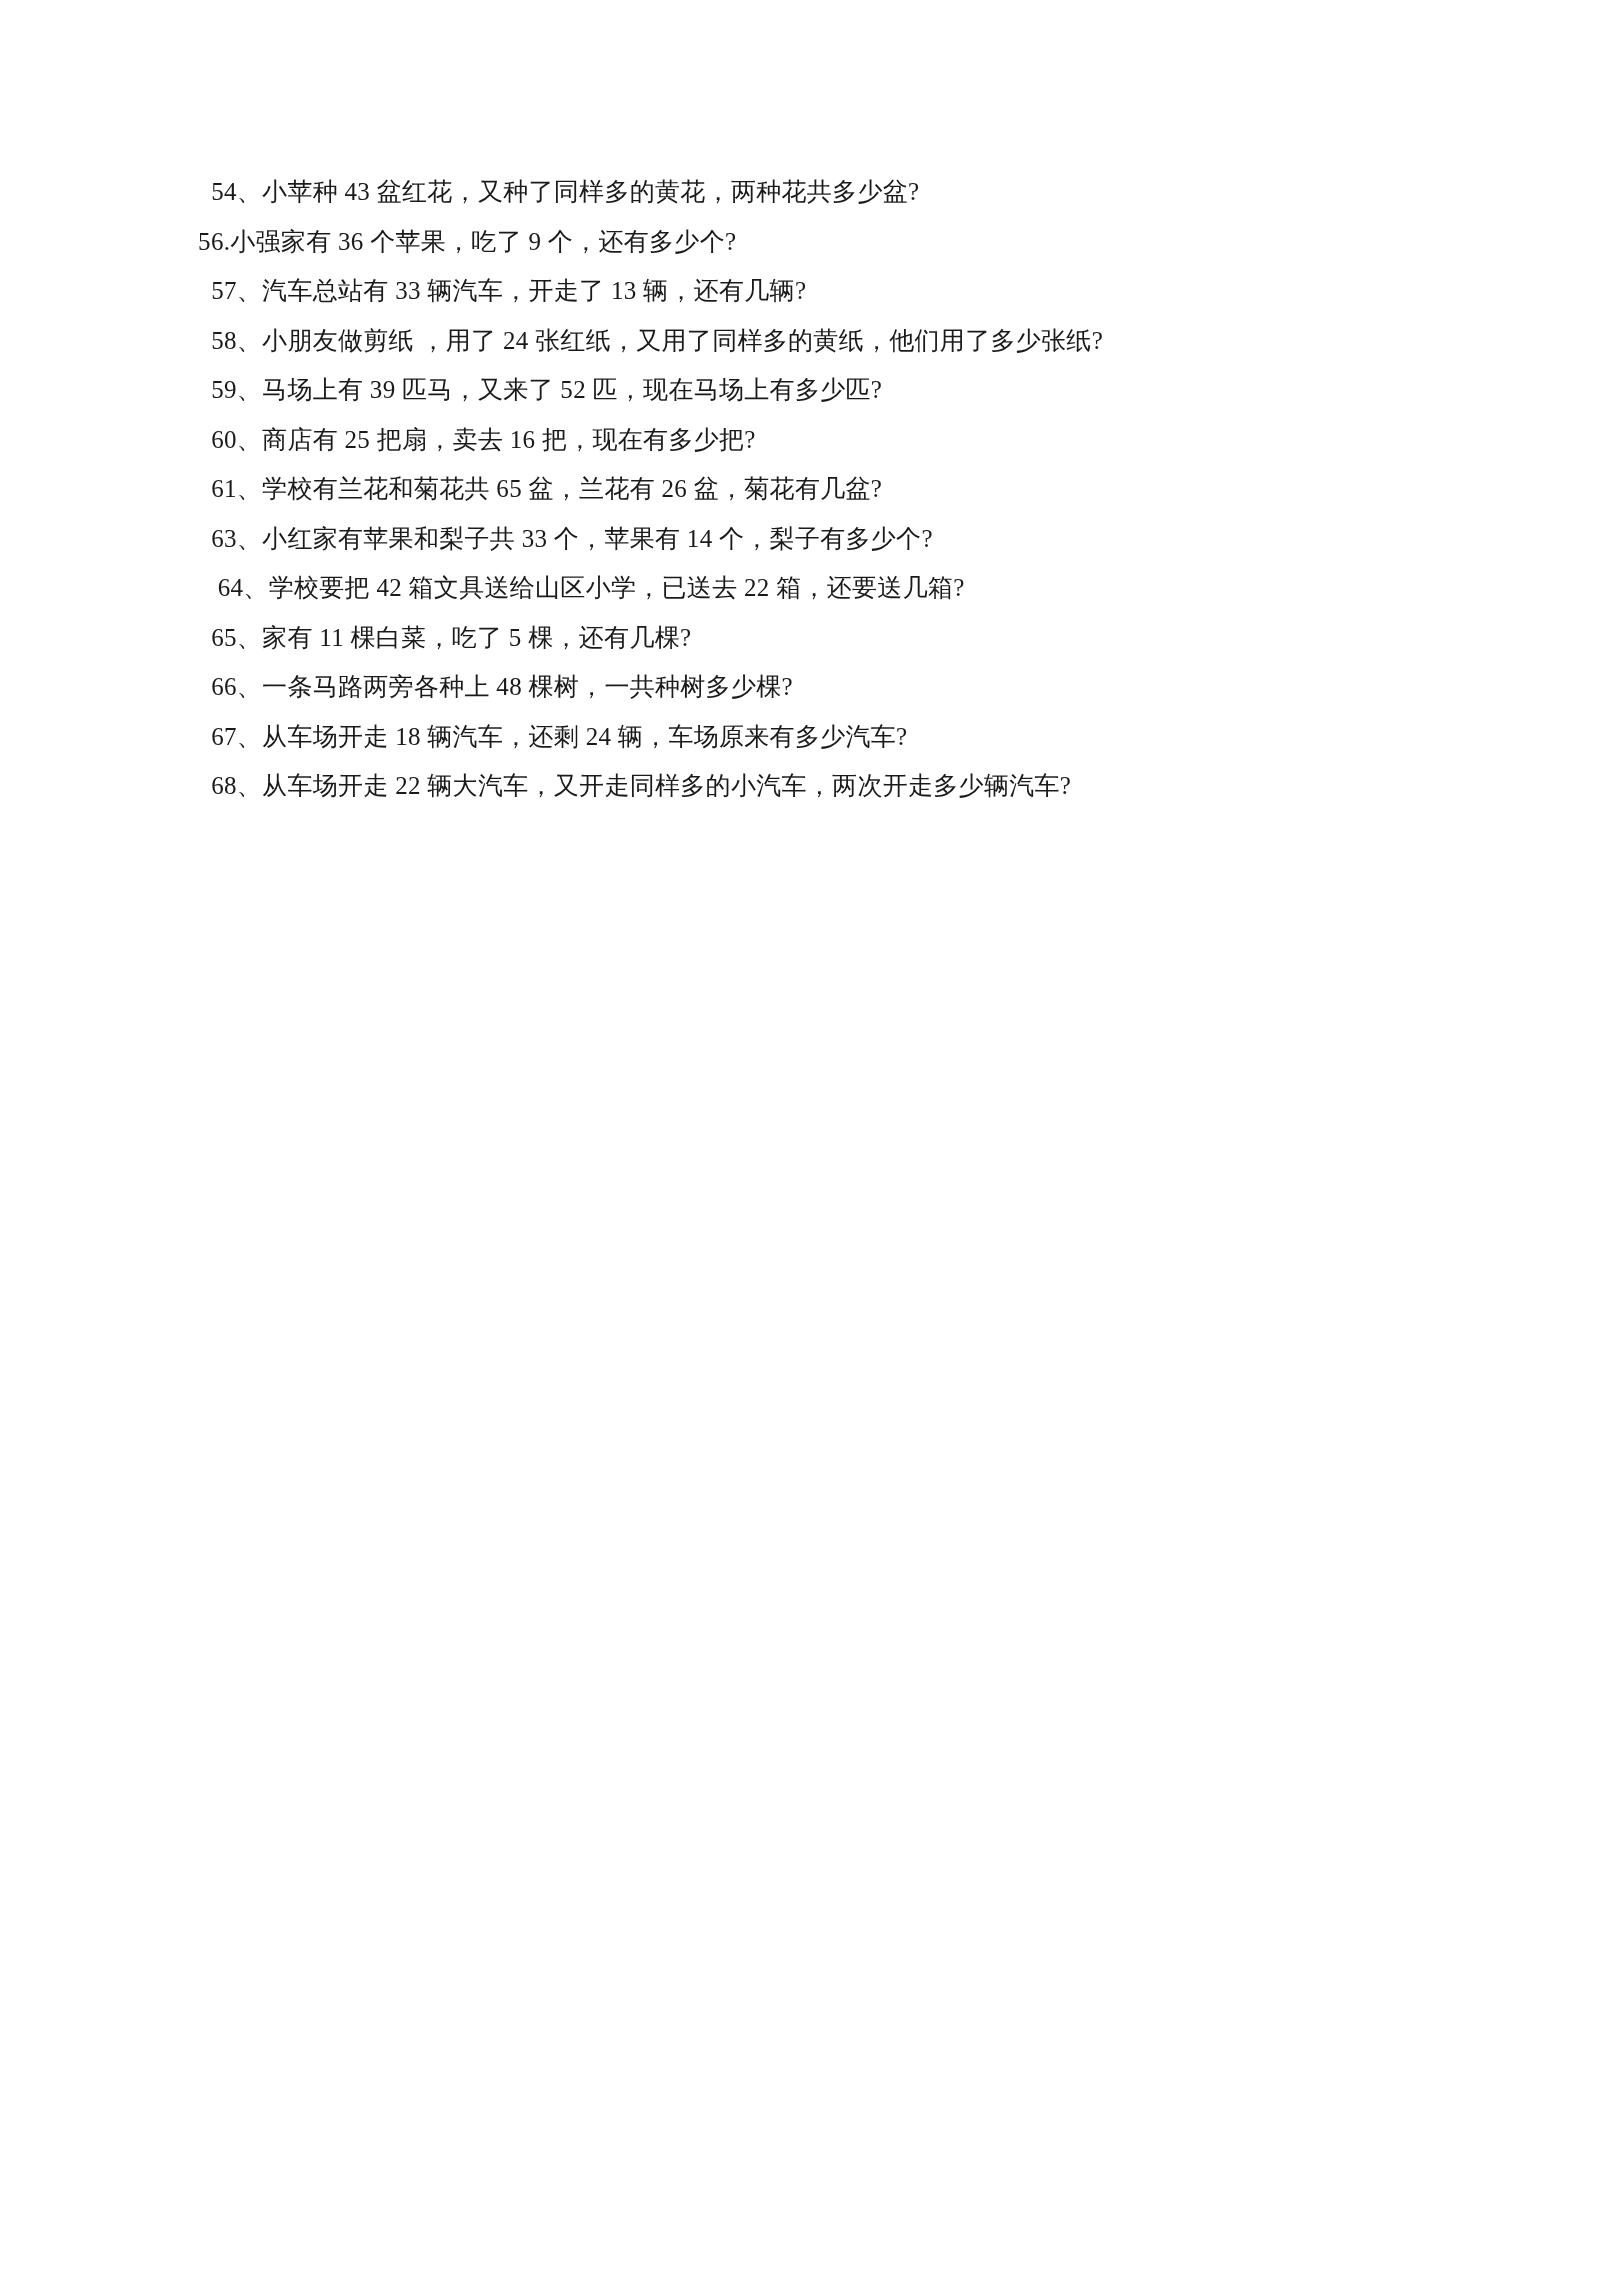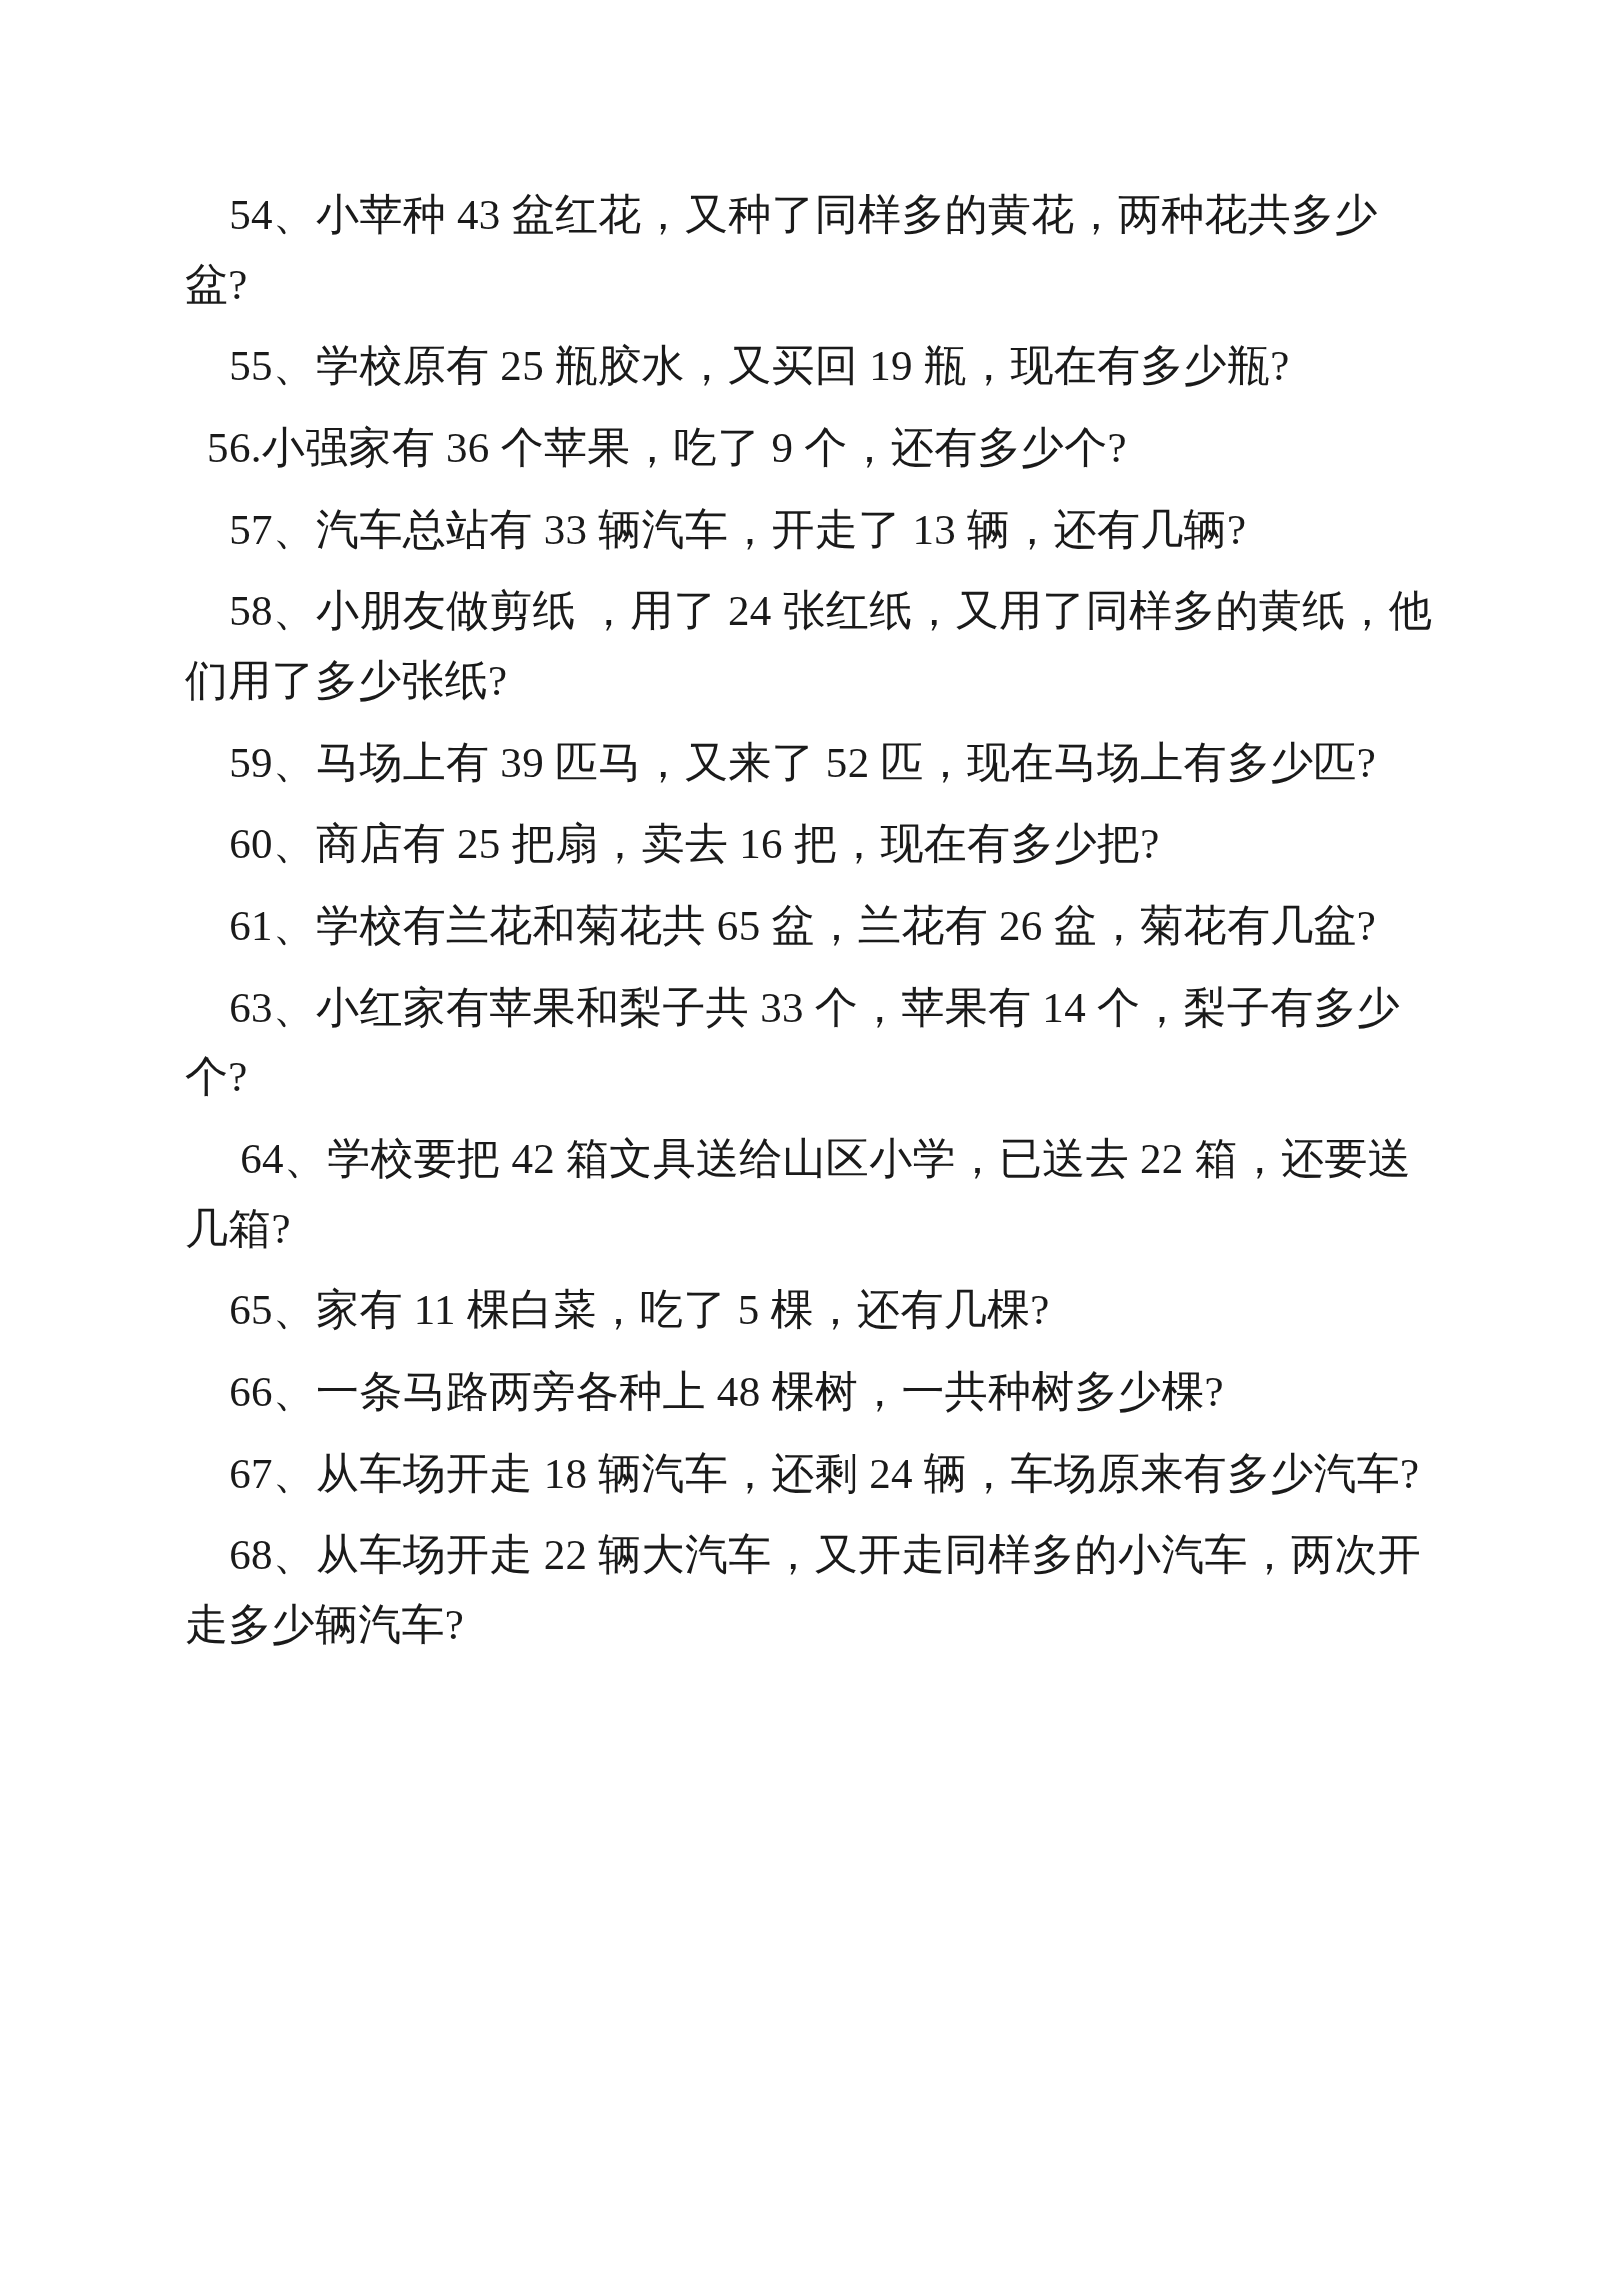--- a/index.html
+++ b/index.html
@@ -23,37 +23,36 @@
     height: 2295px;
     background: #ffffff;
   }
   .content {
     position: absolute;
     left: 185px;
     top: 168px;
     width: 1251px;
   }
   .para {
-    font-size: 43px;
+    font-size: 25px;
     line-height: 1.62;
     text-indent: 0;
-    margin: 12px 0 9px 0;
+    margin: 4px 0 9px 0;
     letter-spacing: 0.3px;
     white-space: pre-wrap;
     word-break: break-all;
     font-family: "Liberation Serif", "DejaVu Serif", serif;
   }
 </style>
 </head>
 <body>
 
 <div class="page">
   <div class="content">
     <p class="para">    54、小苹种 43 盆红花，又种了同样多的黄花，两种花共多少盆?</p>
-    <p class="para">    55、学校原有 25 瓶胶水，又买回 19 瓶，现在有多少瓶?</p>
     <p class="para">  56.小强家有 36 个苹果，吃了 9 个，还有多少个?</p>
     <p class="para">    57、汽车总站有 33 辆汽车，开走了 13 辆，还有几辆?</p>
     <p class="para">    58、小朋友做剪纸 ，用了 24 张红纸，又用了同样多的黄纸，他们用了多少张纸?</p>
     <p class="para">    59、马场上有 39 匹马，又来了 52 匹，现在马场上有多少匹?</p>
     <p class="para">    60、商店有 25 把扇，卖去 16 把，现在有多少把?</p>
     <p class="para">    61、学校有兰花和菊花共 65 盆，兰花有 26 盆，菊花有几盆?</p>
     <p class="para">    63、小红家有苹果和梨子共 33 个，苹果有 14 个，梨子有多少个?</p>
     <p class="para">     64、学校要把 42 箱文具送给山区小学，已送去 22 箱，还要送几箱?</p>
     <p class="para">    65、家有 11 棵白菜，吃了 5 棵，还有几棵?</p>
     <p class="para">    66、一条马路两旁各种上 48 棵树，一共种树多少棵?</p>

